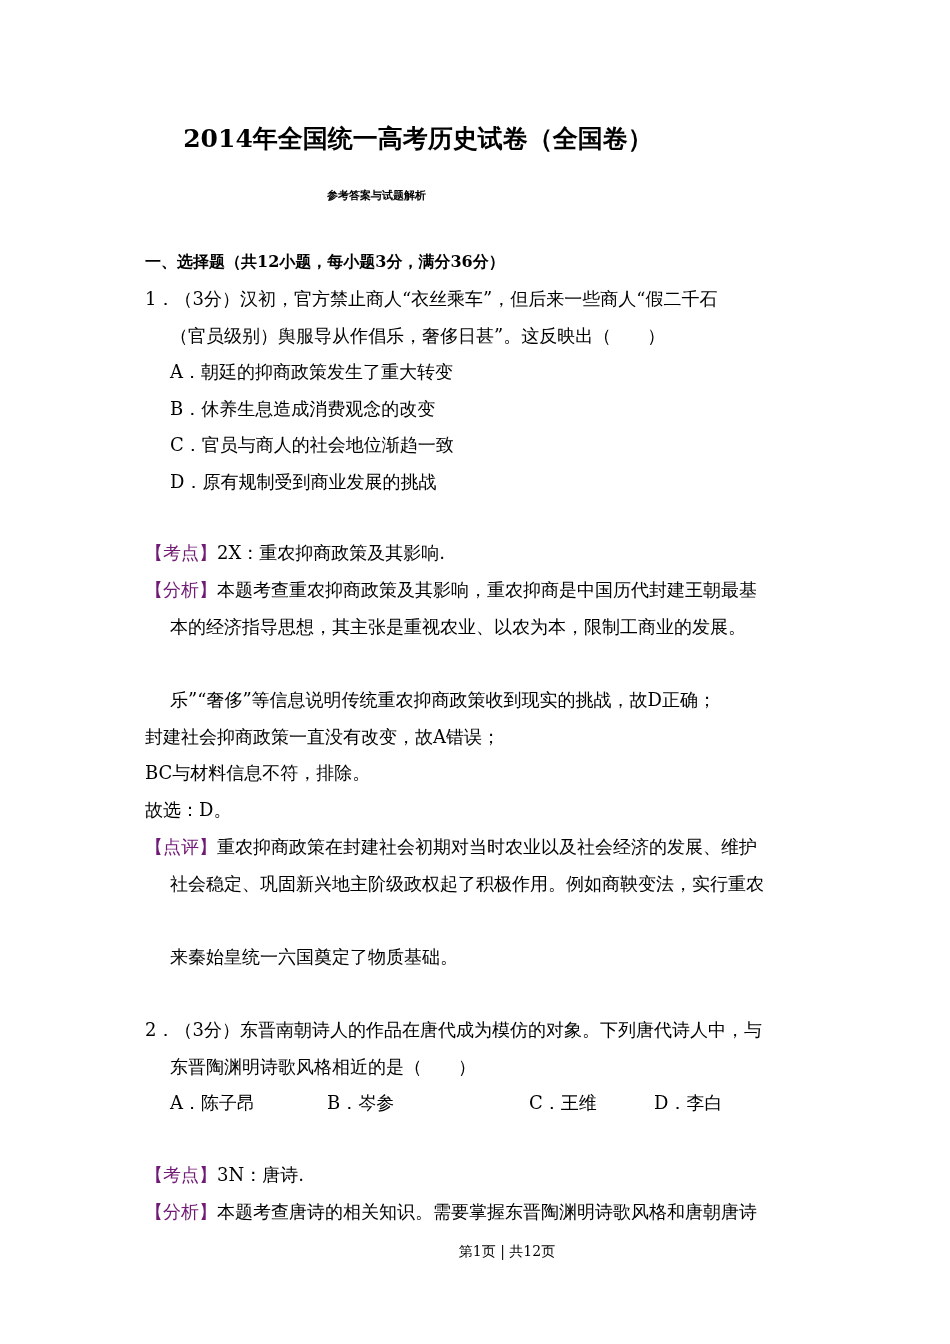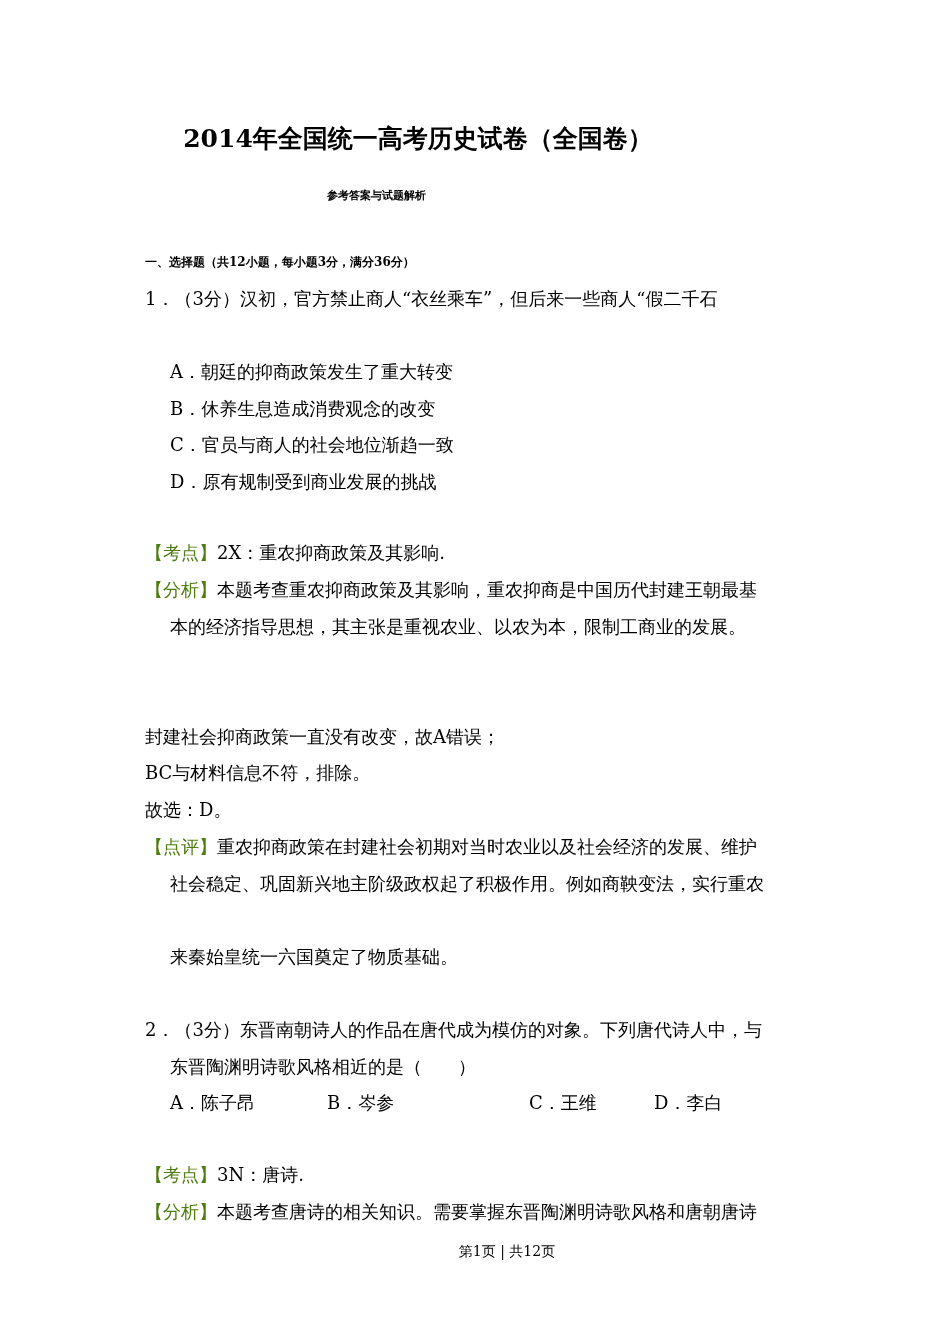--- a/index.html
+++ b/index.html
@@ -5,50 +5,52 @@
   html, body { margin: 0; padding: 0; background: #ffffff; }
   body { width: 950px; height: 1344px; position: relative; overflow: hidden;
          font-family: "DejaVu Serif", "Liberation Serif", serif; color: #000; }
   .page { position: absolute; left: 0; top: 0; width: 950px; height: 1344px; }
   .title { position: absolute; top: 122px; left: 0; width: 836px; text-align: center;
            font-size: 25px; font-weight: bold; letter-spacing: 0px; }
   .subtitle { position: absolute; top: 188px; left: 0; width: 753px; text-align: center;
               font-size: 11px; font-weight: bold; }
   .line { position: absolute; left: 145px; font-size: 18px; line-height: 24px; white-space: nowrap; }
   .indent { left: 170px; }
-  .section-head { font-weight: bold; font-size: 12px; }
-  .tag { color: #4d7c0f; }
+  .section-head { font-weight: bold; font-size: 16px; }
+  .tag { color: #701a75; }
   .opts { position: absolute; left: 170px; font-size: 18px; line-height: 24px; white-space: nowrap; }
   .opts span.opt { position: absolute; top: 0; }
   .footer { position: absolute; top: 1243px; left: 0; width: 950px; text-align: center; font-size: 14px; padding-left: 32px; }
 </style>
 </head>
 <body>
 
 <div class="page">
   <div class="title">2014年全国统一高考历史试卷（全国卷）</div>
   <div class="subtitle">参考答案与试题解析</div>
 
   <div class="line section-head" style="top:250px;">一、选择题（共12小题，每小题3分，满分36分）</div>
 
   <div class="line" style="top:287px;">1．（3分）汉初，官方禁止商人“衣丝乘车”，但后来一些商人“假二千石</div>
+  <div class="line indent" style="top:324px;">（官员级别）舆服导从作倡乐，奢侈日甚”。这反映出（　　）</div>
 
   <div class="line indent" style="top:360px;">A．朝廷的抑商政策发生了重大转变</div>
   <div class="line indent" style="top:433px;">C．官员与商人的社会地位渐趋一致</div>
   <div class="line indent" style="top:397px;">B．休养生息造成消费观念的改变</div>
   <div class="line indent" style="top:470px;">D．原有规制受到商业发展的挑战</div>
 
   <div class="line" style="top:541px;">
     <span class="tag">【考点】</span><span>2X：重农抑商政策及其影响.</span>
   </div>
   <div class="line" style="top:578px;">
     <span class="tag">【分析】</span><span>本题考查重农抑商政策及其影响，重农抑商是中国历代封建王朝最基</span>
   </div>
   <div class="line indent" style="top:615px;">本的经济指导思想，其主张是重视农业、以农为本，限制工商业的发展。</div>
 
+  <div class="line indent" style="top:688px;">乐”“奢侈”等信息说明传统重农抑商政策收到现实的挑战，故D正确；</div>
   <div class="line" style="top:725px;text-align:center;">封建社会抑商政策一直没有改变，故A错误；</div>
   <div class="line" style="top:761px;">BC与材料信息不符，排除。</div>
   <div class="line" style="top:798px;">故选：D。</div>
 
   <div class="line" style="top:835px;">
     <span class="tag">【点评】</span><span>重农抑商政策在封建社会初期对当时农业以及社会经济的发展、维护</span>
   </div>
   <div class="line indent" style="top:872px;">社会稳定、巩固新兴地主阶级政权起了积极作用。例如商鞅变法，实行重农</div>
   <div class="line indent" style="top:945px;">来秦始皇统一六国奠定了物质基础。</div>
 

